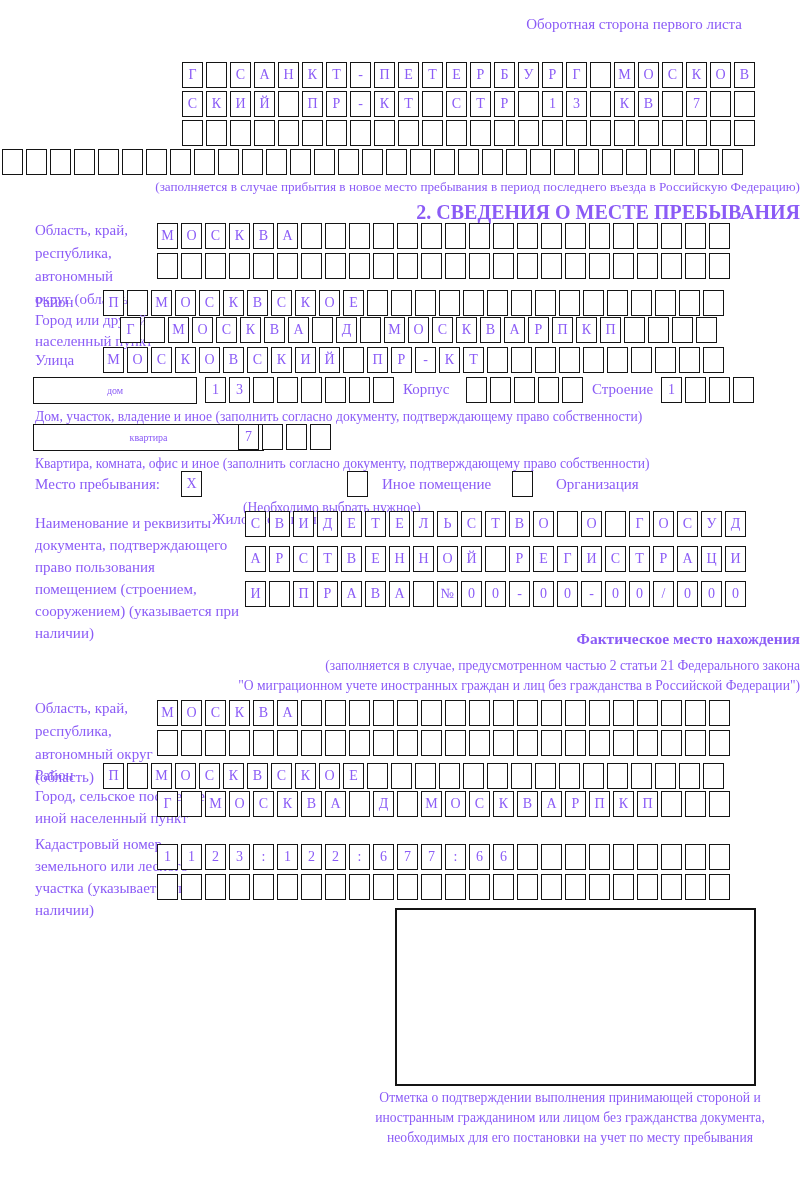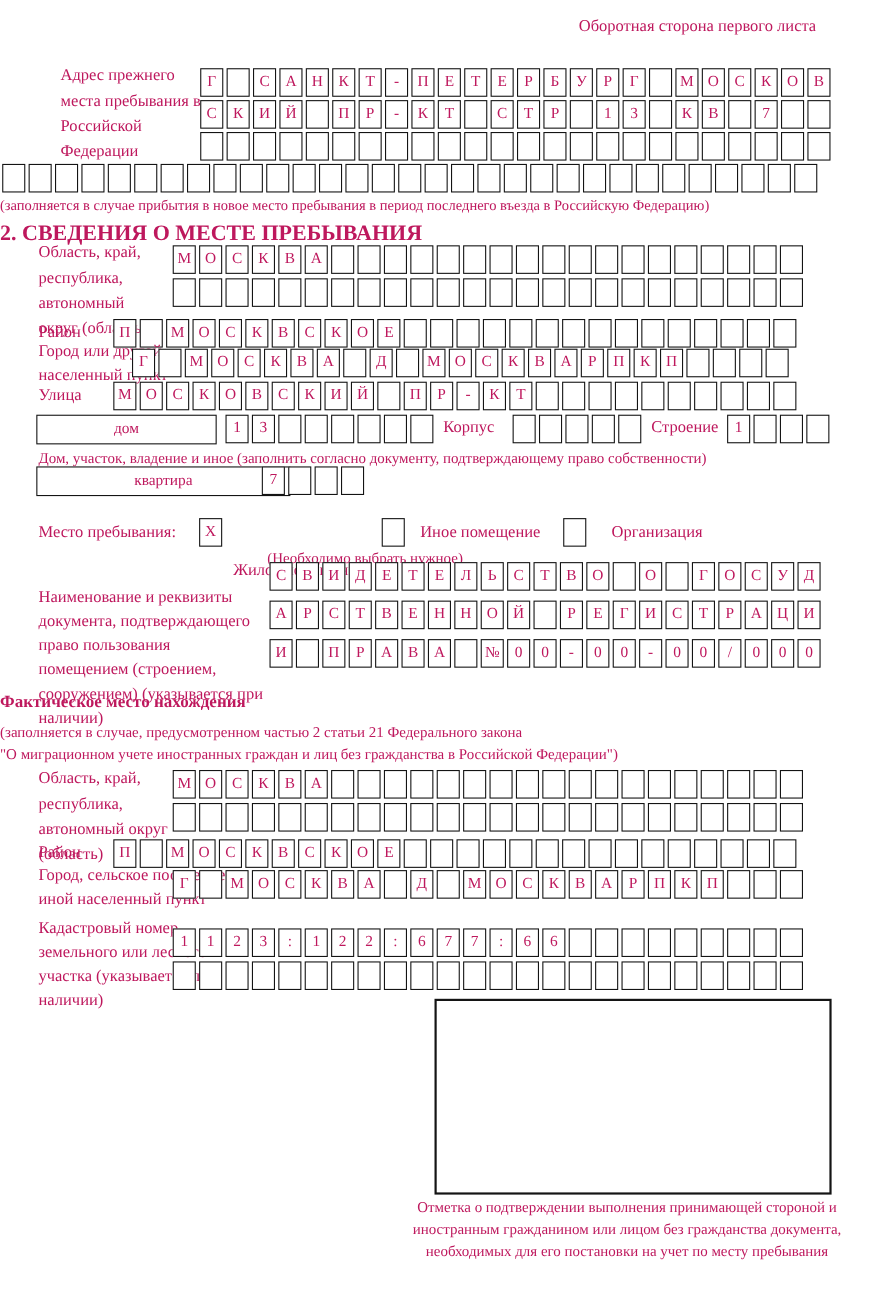--- a/index.html
+++ b/index.html
@@ -1,49 +1,48 @@
 <!DOCTYPE html>
 <html><head>
 <meta charset="utf-8">
 <style>
   html,body { margin:0; padding:0; background:#e8e8e8; }
   .page {
     position:relative; width:800px; height:1180px; margin:0 auto;
-    background:#ffffff; color:#be185d;
+    background:#ffffff; color:#8b5cf6;
     font-family:"Liberation Serif","DejaVu Serif",serif;
     overflow:hidden;
   }
   .abs { position:absolute; }
   .lbl { position:absolute; font-size:15px; line-height:23px; }
   .note { position:absolute; font-size:13.2px; line-height:17px; }
-  .center { left:0; width:100%; text-align:left;font-family:Liberation Serif, serif; }
+  .center { left:0; width:100%; text-align:right;font-family:Liberation Serif, serif; }
   .bold { font-weight:bold; }
   .cellrow { position:absolute; display:flex; gap:3px; }
   .cell {
     flex:0 0 auto; width:21px; height:26px; box-sizing:border-box;
     border:1.6px solid #141414; background:#fff;
     display:inline-flex; align-items:center; justify-content:center;
     font-size:14px; font-family:"Liberation Serif","DejaVu Serif",serif;
   }
   .labelbox {
     position:absolute; box-sizing:border-box; border:1.6px solid #141414;
     display:flex; align-items:center; justify-content:center;
-    font-size:14px; background:#fff;text-align:center;
+    font-size:10px; background:#fff;text-align:center;
   }
   .inlinetext { position:absolute; font-size:15px; }
   .stamp-box { position:absolute; border:2px solid #141414; background:#fff; }
 </style>
 </head>
 <body>
 
 <div class="page">
 
   <div class="abs" style="top:16px; right:58px; font-size:15px;">Оборотная сторона первого листа</div>
 
-  <div class="lbl" style="left:55px; top:58px; width:132px;">Адрес прежнего места пребывания в Российской Федерации</div>
   <div class="cellrow" style="left:182px; top:62px;">
       <span class="cell">Г</span>
       <span class="cell"></span>
       <span class="cell">С</span>
       <span class="cell">А</span>
       <span class="cell">Н</span>
       <span class="cell">К</span>
       <span class="cell">Т</span>
       <span class="cell">-</span>
       <span class="cell">П</span>
@@ -323,37 +322,38 @@
     </div>
   <div class="note" style="left:35px; top:408px; font-size:13.6px;">Дом, участок, владение и иное (заполнить согласно документу, подтверждающему право собственности)</div>
 
   <div class="labelbox" style="left:33px; top:424px; width:231px; height:27px;">квартира</div>
   <div class="cellrow" style="left:238px; top:424px;">
       <span class="cell">7</span>
       <span class="cell"></span>
       <span class="cell"></span>
       <span class="cell"></span>
     </div>
+  <div class="note" style="left:35px; top:455px; font-size:13.6px;">Квартира, комната, офис и иное (заполнить согласно документу, подтверждающему право собственности)</div>
 
   <div class="inlinetext" style="left:35px; top:476px;text-align:right;">Место пребывания:</div>
   <div class="cellrow" style="left:181px; top:471px;">
     <span class="cell">X</span>
   </div>
   <div class="inlinetext" style="left:212px; top:476px;margin-top:35px;">Жилое помещение</div>
   <div class="cellrow" style="left:347px; top:471px;">
     <span class="cell"></span>
   </div>
   <div class="inlinetext" style="left:382px; top:476px;">Иное помещение</div>
   <div class="cellrow" style="left:512px; top:471px;">
     <span class="cell"></span>
   </div>
   <div class="inlinetext" style="left:556px; top:476px;">Организация</div>
   <div class="note" style="left:243px; top:499px; font-size:13.6px;">(Необходимо выбрать нужное)</div>
 
-  <div class="lbl" style="left:35px; top:512px; width:205px; line-height:22px;margin-top:20px;">Наименование и реквизиты документа, подтверждающего право пользования помещением (строением, сооружением) (указывается при наличии)</div>
+  <div class="lbl" style="left:35px; top:512px; width:205px; line-height:22px;">Наименование и реквизиты документа, подтверждающего право пользования помещением (строением, сооружением) (указывается при наличии)</div>
   <div class="cellrow" style="left:245px; top:511px;">
       <span class="cell">С</span>
       <span class="cell">В</span>
       <span class="cell">И</span>
       <span class="cell">Д</span>
       <span class="cell">Е</span>
       <span class="cell">Т</span>
       <span class="cell">Е</span>
       <span class="cell">Л</span>
       <span class="cell">Ь</span>

